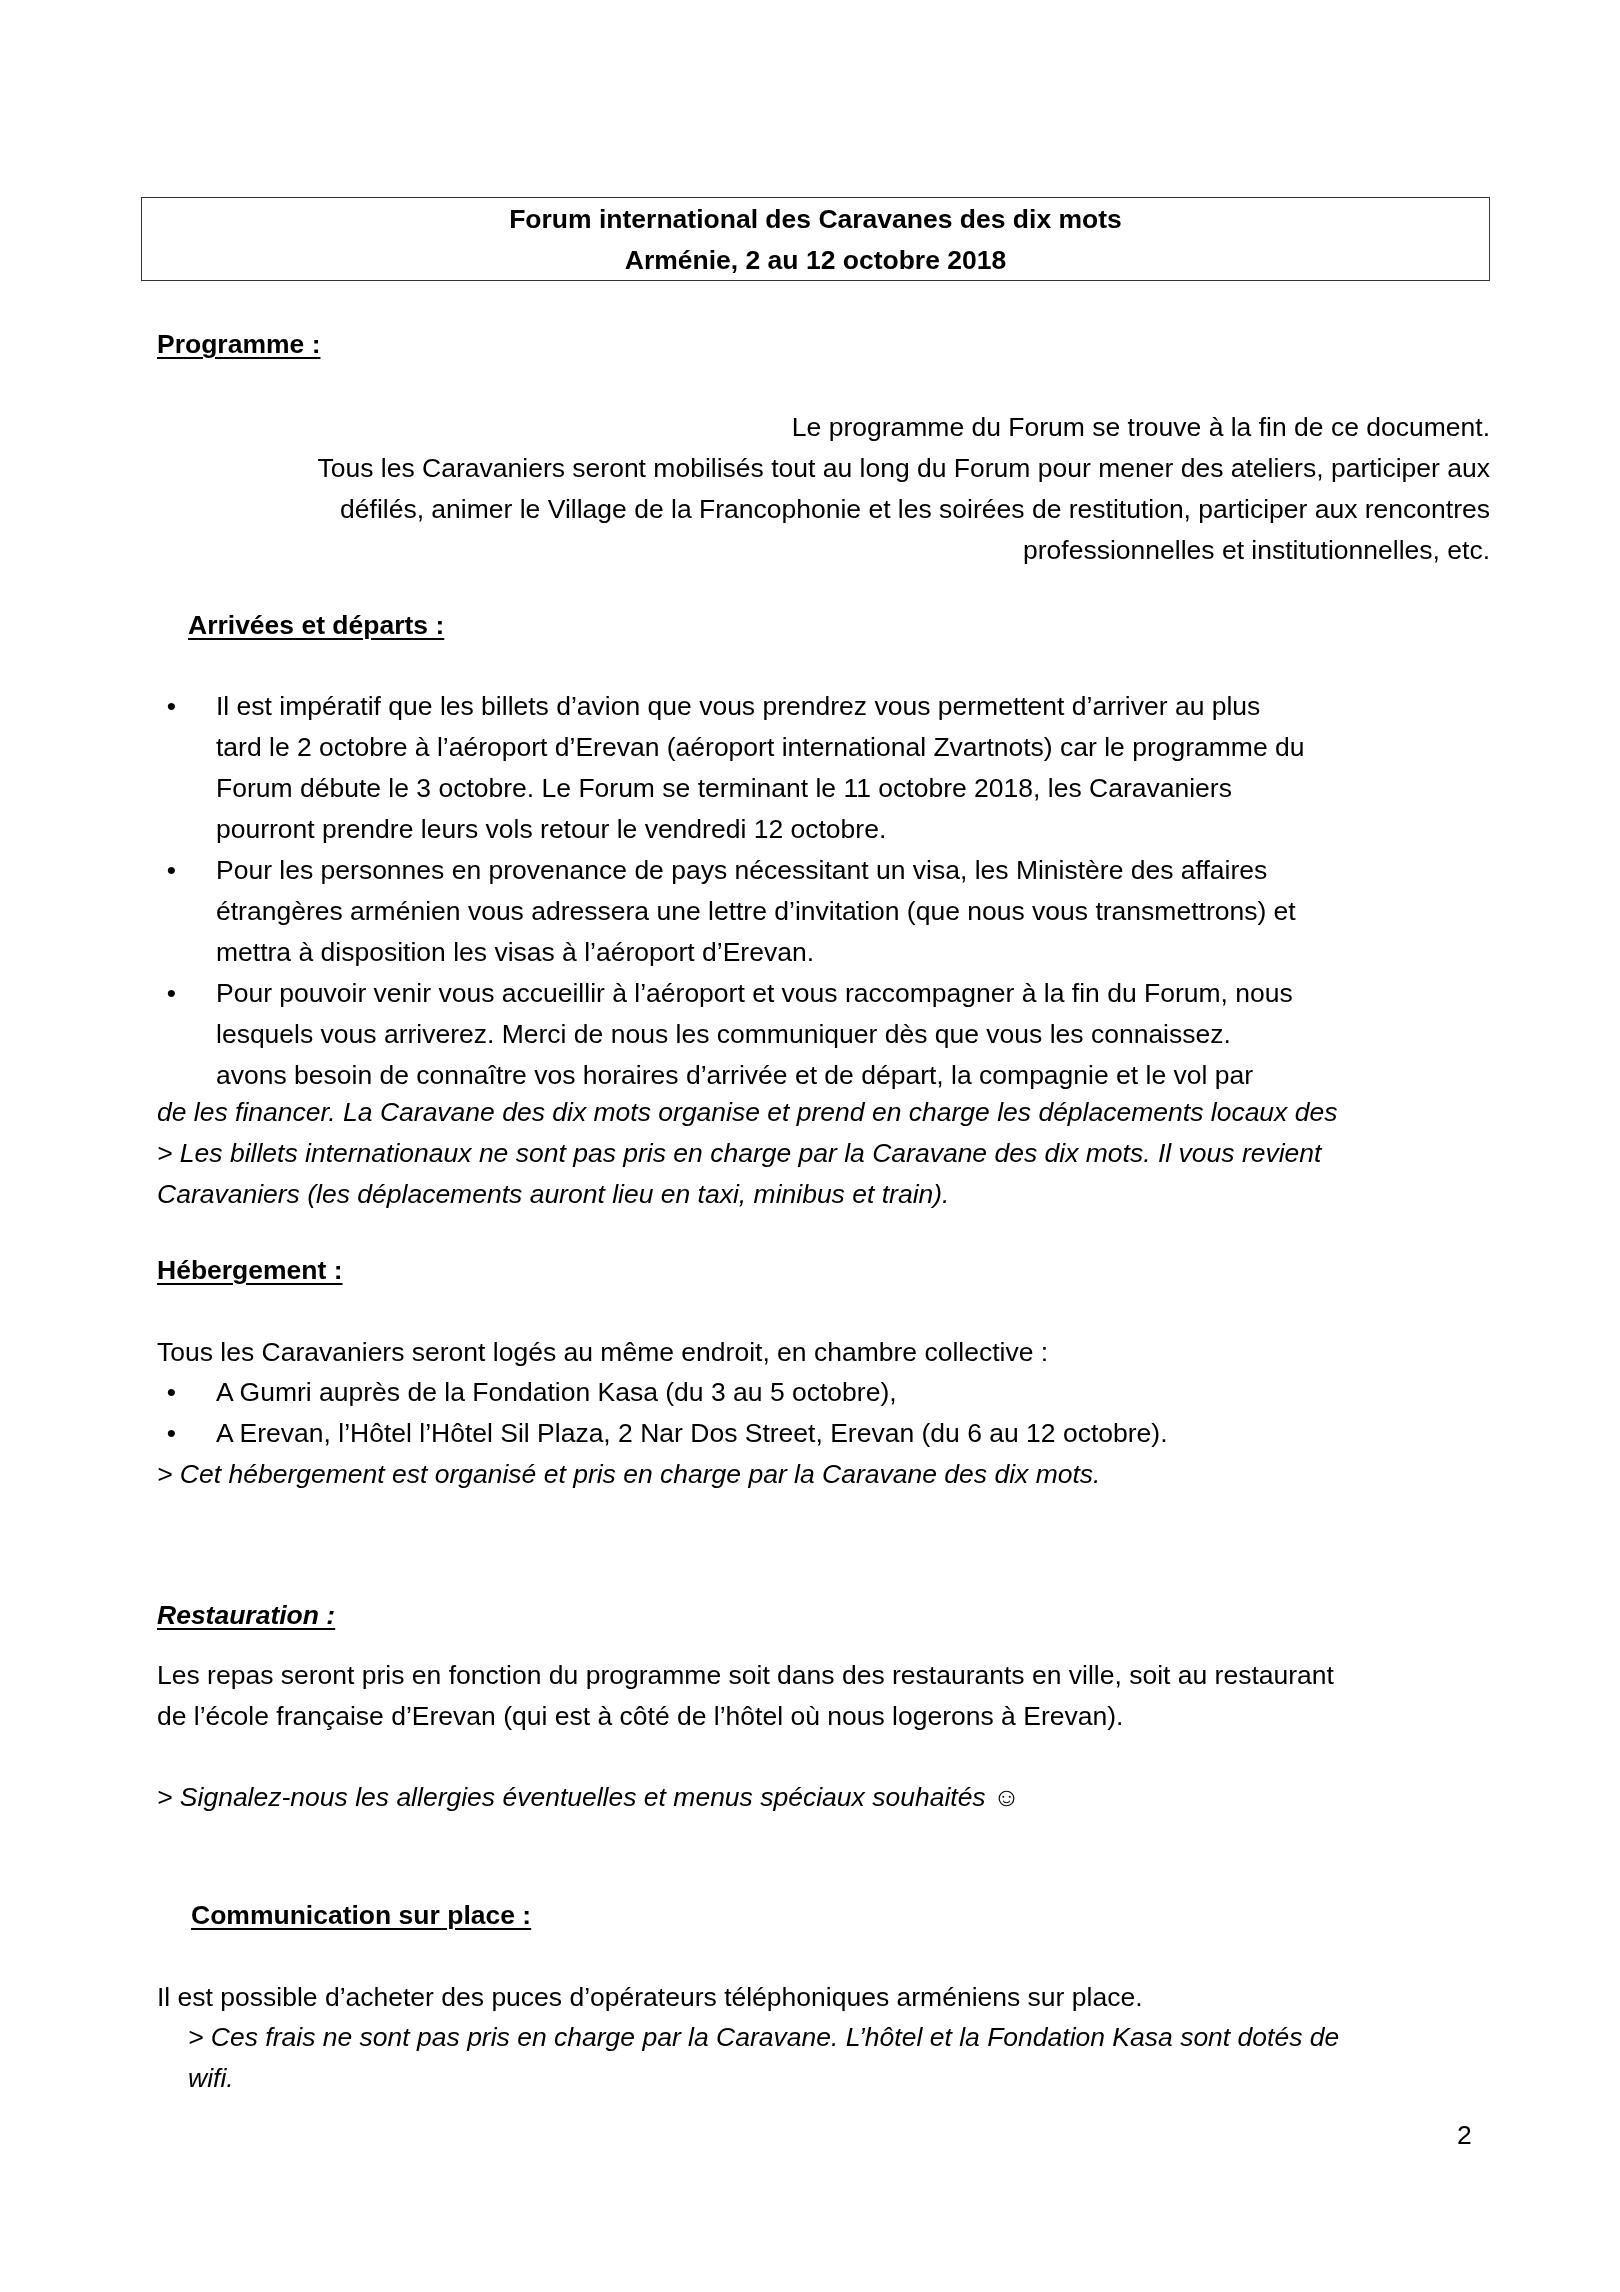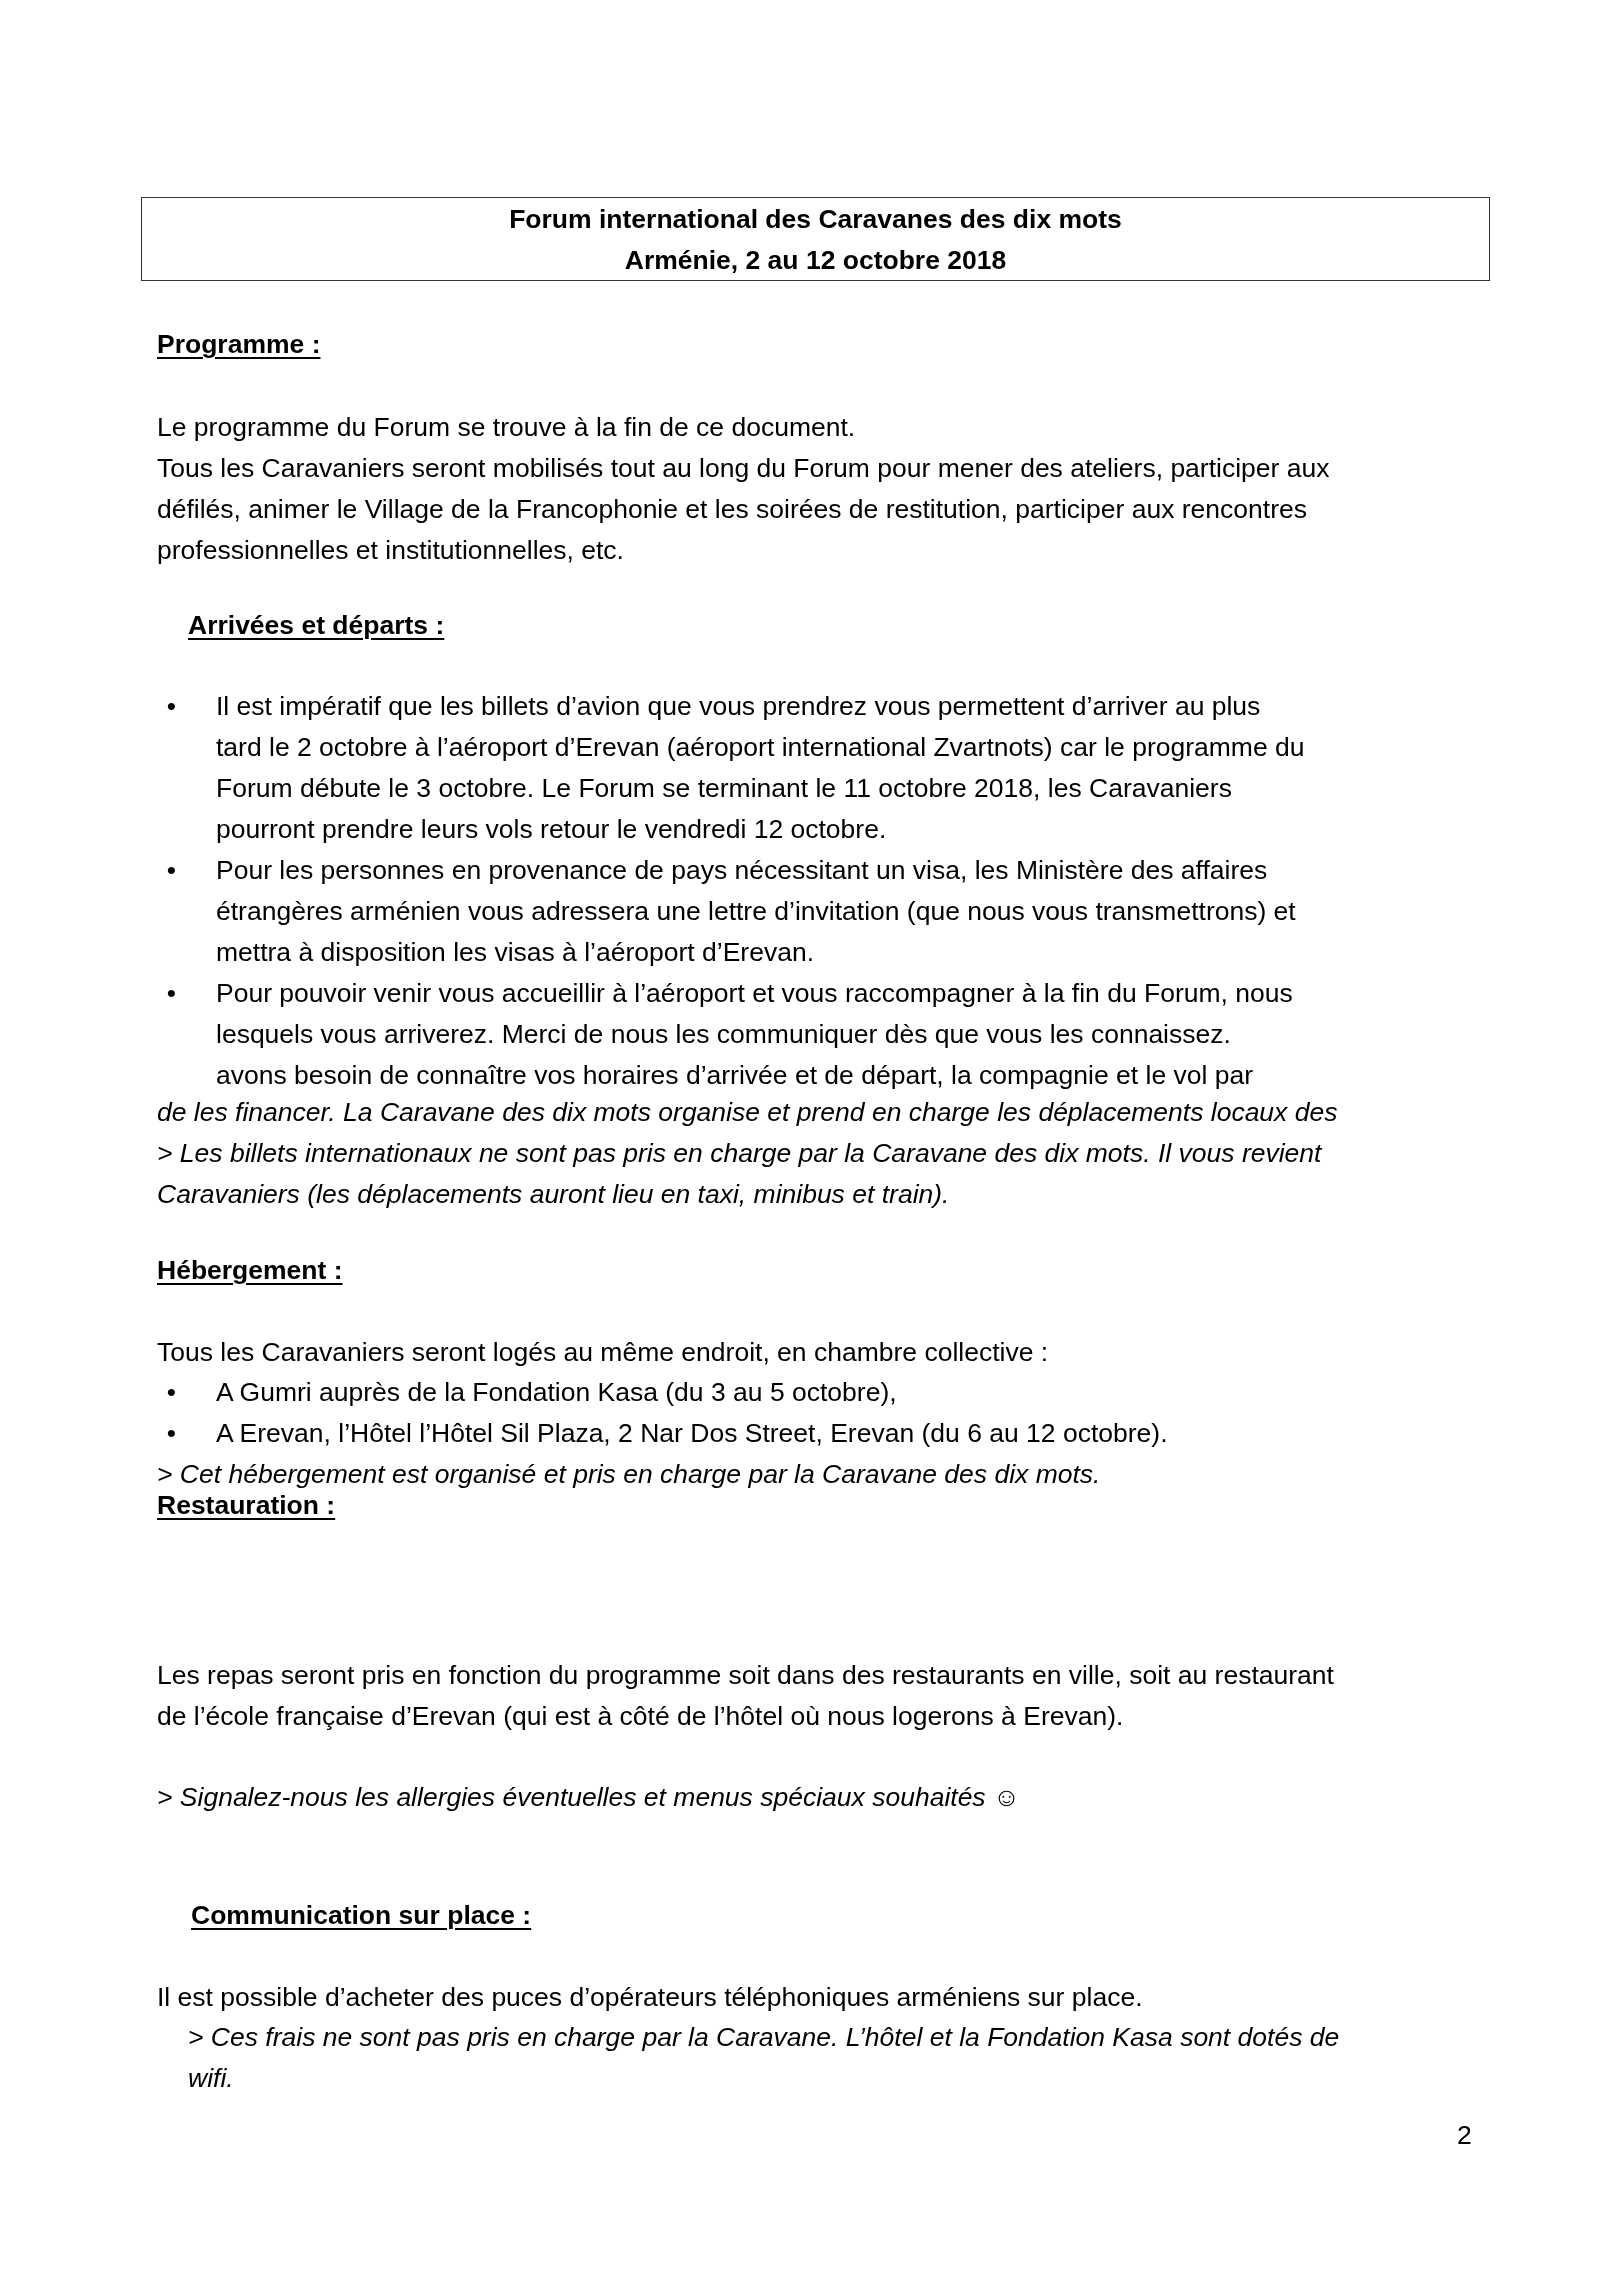--- a/index.html
+++ b/index.html
@@ -33,21 +33,21 @@
 <body>
 
 <div class="page">
 
   <div class="title-box">
     <div>Forum international des Caravanes des dix mots</div>
     <div>Arménie, 2 au 12 octobre 2018</div>
   </div>
 
   <div class="heading" style="top:329px;">Programme :</div>
-  <div class="para" style="top:407px;">
+  <div class="para" style="top:407px;text-align:right;">
     <span class="line">Le programme du Forum se trouve à la fin de ce document.</span>
     <span class="line">Tous les Caravaniers seront mobilisés tout au long du Forum pour mener des ateliers, participer aux</span>
     <span class="line">défilés, animer le Village de la Francophonie et les soirées de restitution, participer aux rencontres</span>
     <span class="line">professionnelles et institutionnelles, etc.</span>
   </div>
 
   <div class="heading" style="top:610px;margin-left:31px;">Arrivées et départs :</div>
   <ul class="bullets" style="top:686px;">
     <li>
       <span class="dot">•</span>
@@ -86,21 +86,21 @@
     </li>
     <li>
       <span class="dot">•</span>
       <span class="line">A Erevan, l’Hôtel l’Hôtel Sil Plaza, 2 Nar Dos Street, Erevan (du 6 au 12 octobre).</span>
     </li>
   </ul>
   <div class="para italic" style="top:1454px;">
     <span class="line">&gt; Cet hébergement est organisé et pris en charge par la Caravane des dix mots.</span>
   </div>
 
-  <div class="heading" style="top:1490px;">Restauration :</div>
+  <div class="heading" style="top:1600px;font-style:italic;">Restauration :</div>
   <div class="para" style="top:1655px;">
     <span class="line">Les repas seront pris en fonction du programme soit dans des restaurants en ville, soit au restaurant</span>
     <span class="line">de l’école française d’Erevan (qui est à côté de l’hôtel où nous logerons à Erevan).</span>
   </div>
   <div class="para italic" style="top:1777px;">
     <span class="line">&gt; Signalez-nous les allergies éventuelles et menus spéciaux souhaités ☺</span>
   </div>
 
   <div class="heading" style="top:1900px;margin-left:34px;">Communication sur place :</div>
   <div class="para" style="top:1977px;">

